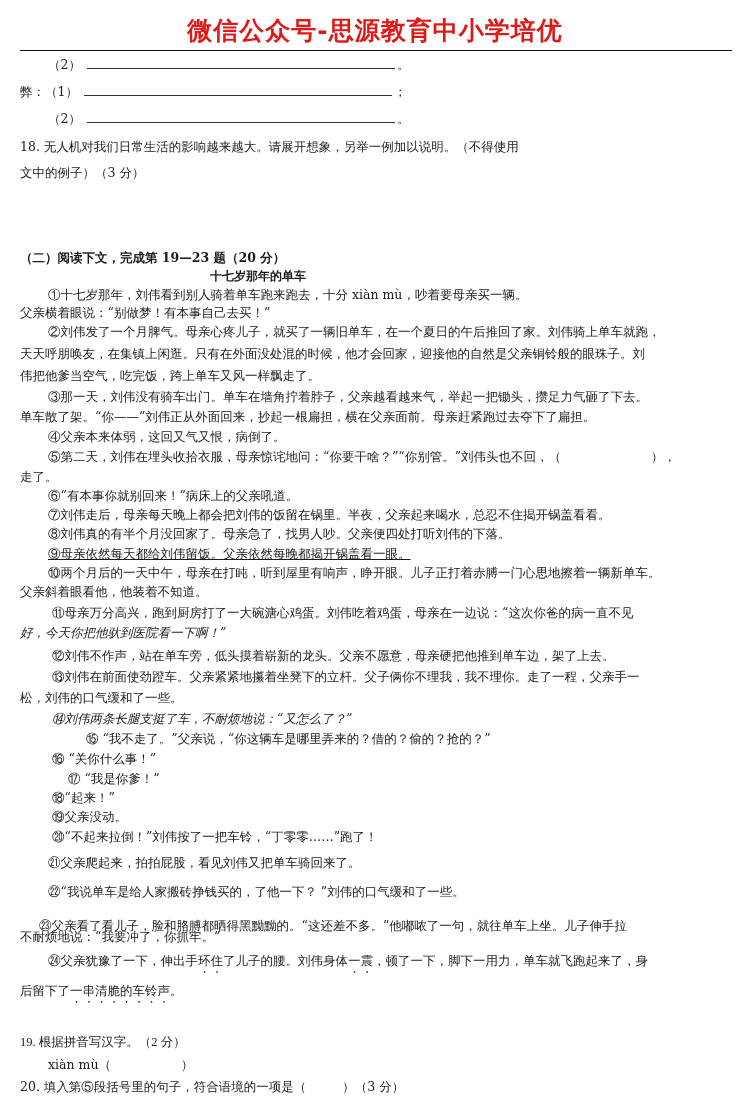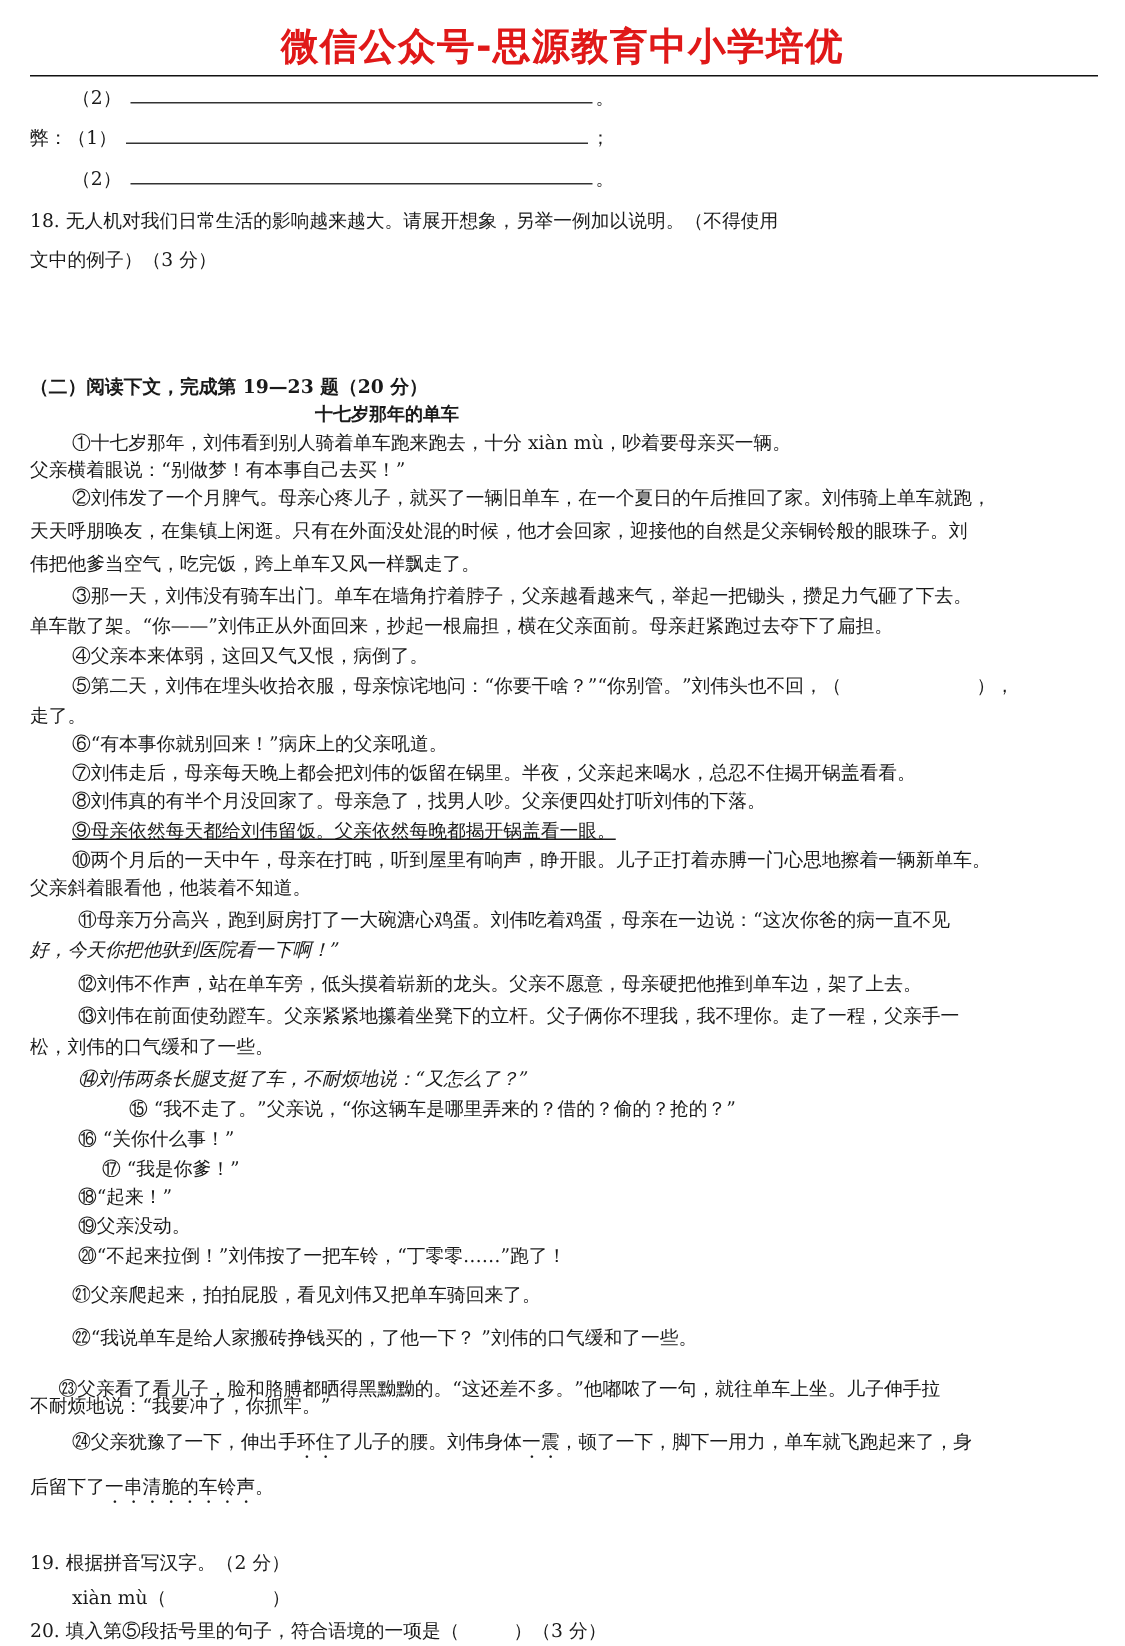--- a/index.html
+++ b/index.html
@@ -77,19 +77,19 @@
 <div class="abs line" style="left:48px; top:884px;">㉒“我说单车是给人家搬砖挣钱买的，了他一下？ ”刘伟的口气缓和了一些。</div>
 <div class="abs line" style="left:39px; top:906px;margin-top:12px;">㉓父亲看了看儿子，脸和胳膊都晒得黑黝黝的。“这还差不多。”他嘟哝了一句，就往单车上坐。儿子伸手拉</div>
 <div class="abs line" style="left:20px; top:929px;">不耐烦地说：“我要冲了，你抓牢。”</div>
 <div class="abs line" style="left:48px; top:953px;">
   <span>㉔父亲犹豫了一下，伸出手</span><span class="dots">环住</span><span>了儿子的腰。刘伟身体</span><span class="dots">一震</span><span>，顿了一下，脚下一用力，单车就飞跑起来了，身</span>
 </div>
 <div class="abs line" style="left:20px; top:983px;">
   <span>后留下了</span><span class="dots">一串清脆的车铃声</span><span>。</span>
 </div>
 
-<div class="abs line" style="left:20px; top:1034px;">19. 根据拼音写汉字。（2 分）</div>
+<div class="abs line" style="left:20px; top:1034px;font-family:Liberation Serif, serif;">19. 根据拼音写汉字。（2 分）</div>
 <div class="abs line" style="left:48px; top:1057px;">
   <span>xiàn  mù（</span><span class="paren-gap"></span><span>）</span>
 </div>
 <div class="abs line" style="left:20px; top:1079px;">
   <span>20. 填入第⑤段括号里的句子，符合语境的一项是（</span><span class="paren-gap-s"></span><span>）（3 分）</span>
 </div>
 
 </body></html>

